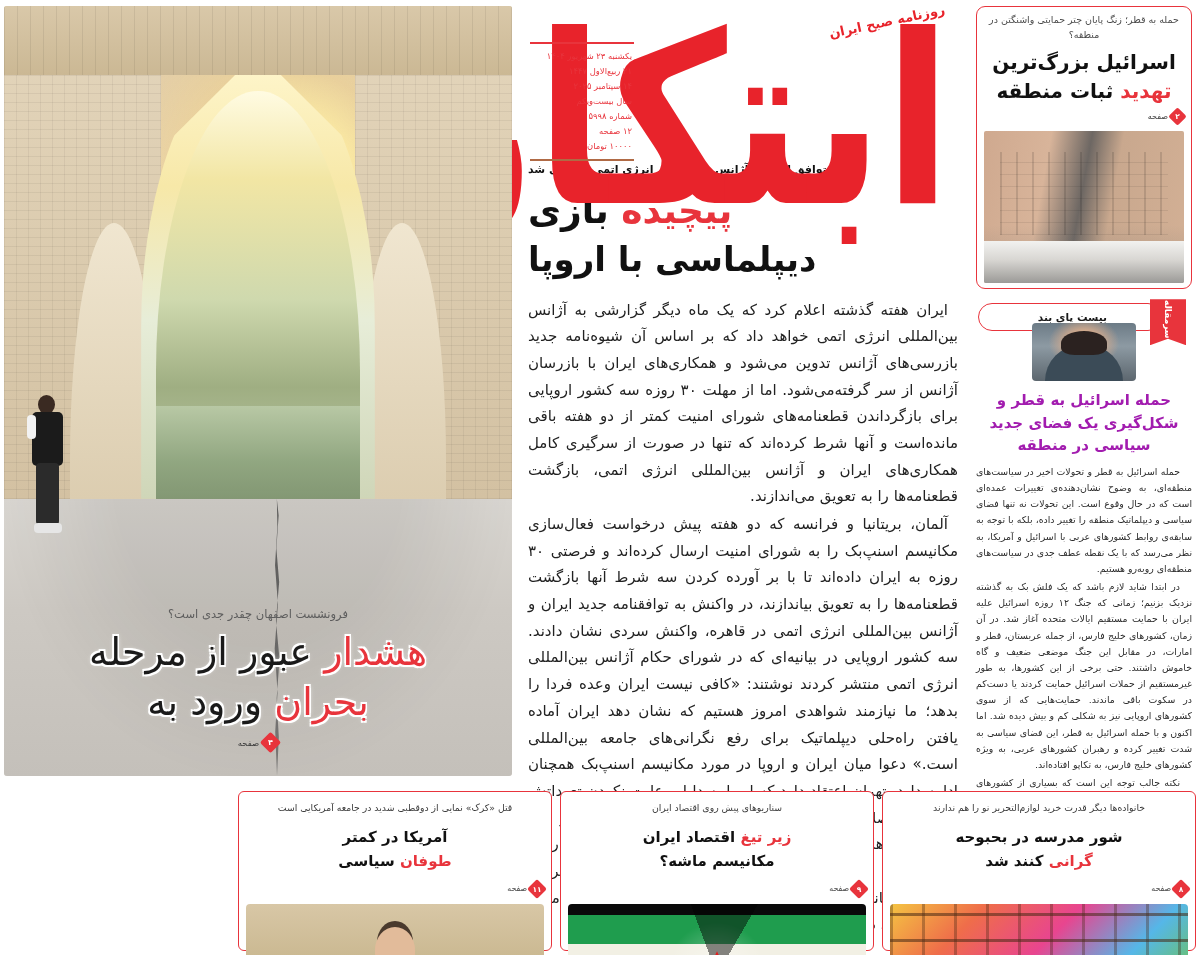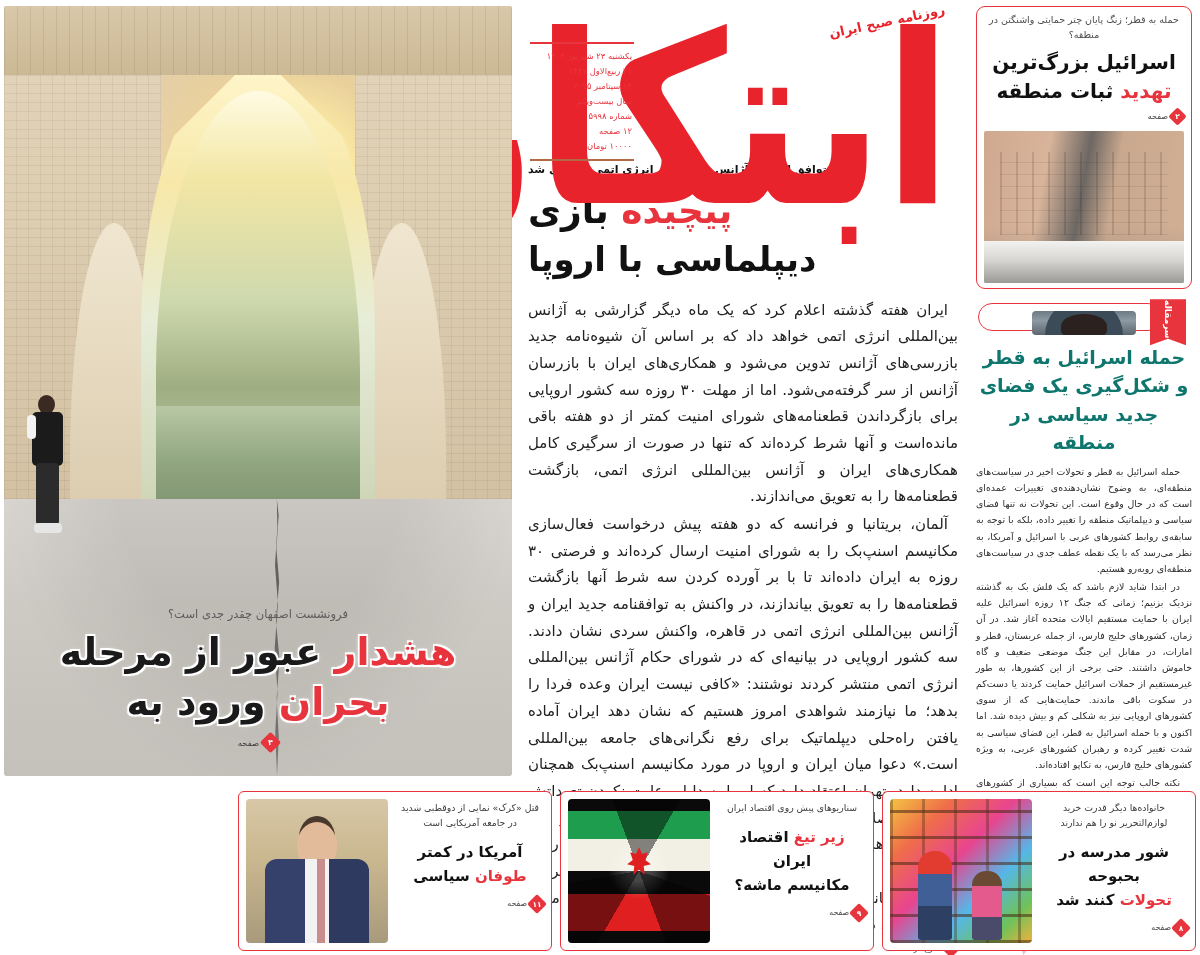--- a/index.html
+++ b/index.html
@@ -180,26 +180,26 @@
     background:#2b2220;
   }
   .editorial-photo i {
     position:absolute; left:50%; bottom:0;
     width:78px; height:36px; transform: translateX(-50%);
     background:#3b4b57;
     border-radius: 36px 36px 0 0;
   }
 
   .editorial-title {
-    font-size: 19px;
+    font-size: 15px;
     font-weight: bold;
     line-height: 1.5;
     text-align: center;
     direction: rtl;
-    color: #0f766e;
+    color: #a21caf;
     margin-bottom: 7px;
   }
 
   .body-text {
     font-size: 9.4px;
     line-height: 1.72;
     text-align: justify;
     direction: rtl;
     color: #2b2b2b;
     text-indent: 12px;
@@ -464,21 +464,21 @@
     direction: rtl;
   }
   .hero-kicker {
     font-size: 11.5px;
     color: #5d5d5d;
     margin-bottom: 6px;
     font-weight: normal;
   }
   .hero-headline {
     font-size: 38px;
-    font-weight: bold;
+    font-weight: normal;
     line-height: 1.32;
     color: #1a1a1a;
     letter-spacing: -1px;
     text-shadow:
       -1.6px -1.6px 0 #fff, 1.6px -1.6px 0 #fff,
       -1.6px  1.6px 0 #fff, 1.6px  1.6px 0 #fff,
       0 0 5px rgba(255,255,255,.9);
   }
   .hero-headline .red { color: #e8343c; }
   .hero-ref {
@@ -507,21 +507,21 @@
     left: 238px; right: 4px; bottom: 4px;
     height: 160px;
     display: flex;
     gap: 8px;
   }
   .bcard {
     flex: 1 1 0;
     border: 1.5px solid #e8343c;
     border-radius: 6px;
     display: flex;
-    flex-direction: row;
+    flex-direction: column;
     padding: 7px;
     gap: 8px;
     background: #fff;
   }
   .bcard-thumb {
     flex: 0 0 142px;
     height: 100%;
     border-radius: 4px;
     overflow: hidden;
     position: relative;
@@ -752,21 +752,21 @@
     </div>
   </div>
 
   <div class="bottom-strip">
 
     <div class="bcard">
       <div class="bcard-text">
         <div class="bcard-kicker">خانواده‌ها دیگر قدرت خرید لوازم‌التحریر نو را هم ندارند</div>
         <div class="bcard-title">
           <span>شور مدرسه در بحبوحه</span><br>
-          <span class="red">تحولات</span>
+          <span class="red">گرانی</span>
           <span>کنند شد</span>
         </div>
         <div class="bcard-ref">
           <span class="diamond">
               <span>۸</span>
             </span>
           <span>صفحه</span>
         </div>
       </div>
       <div class="bcard-thumb thumb-shop"></div>

